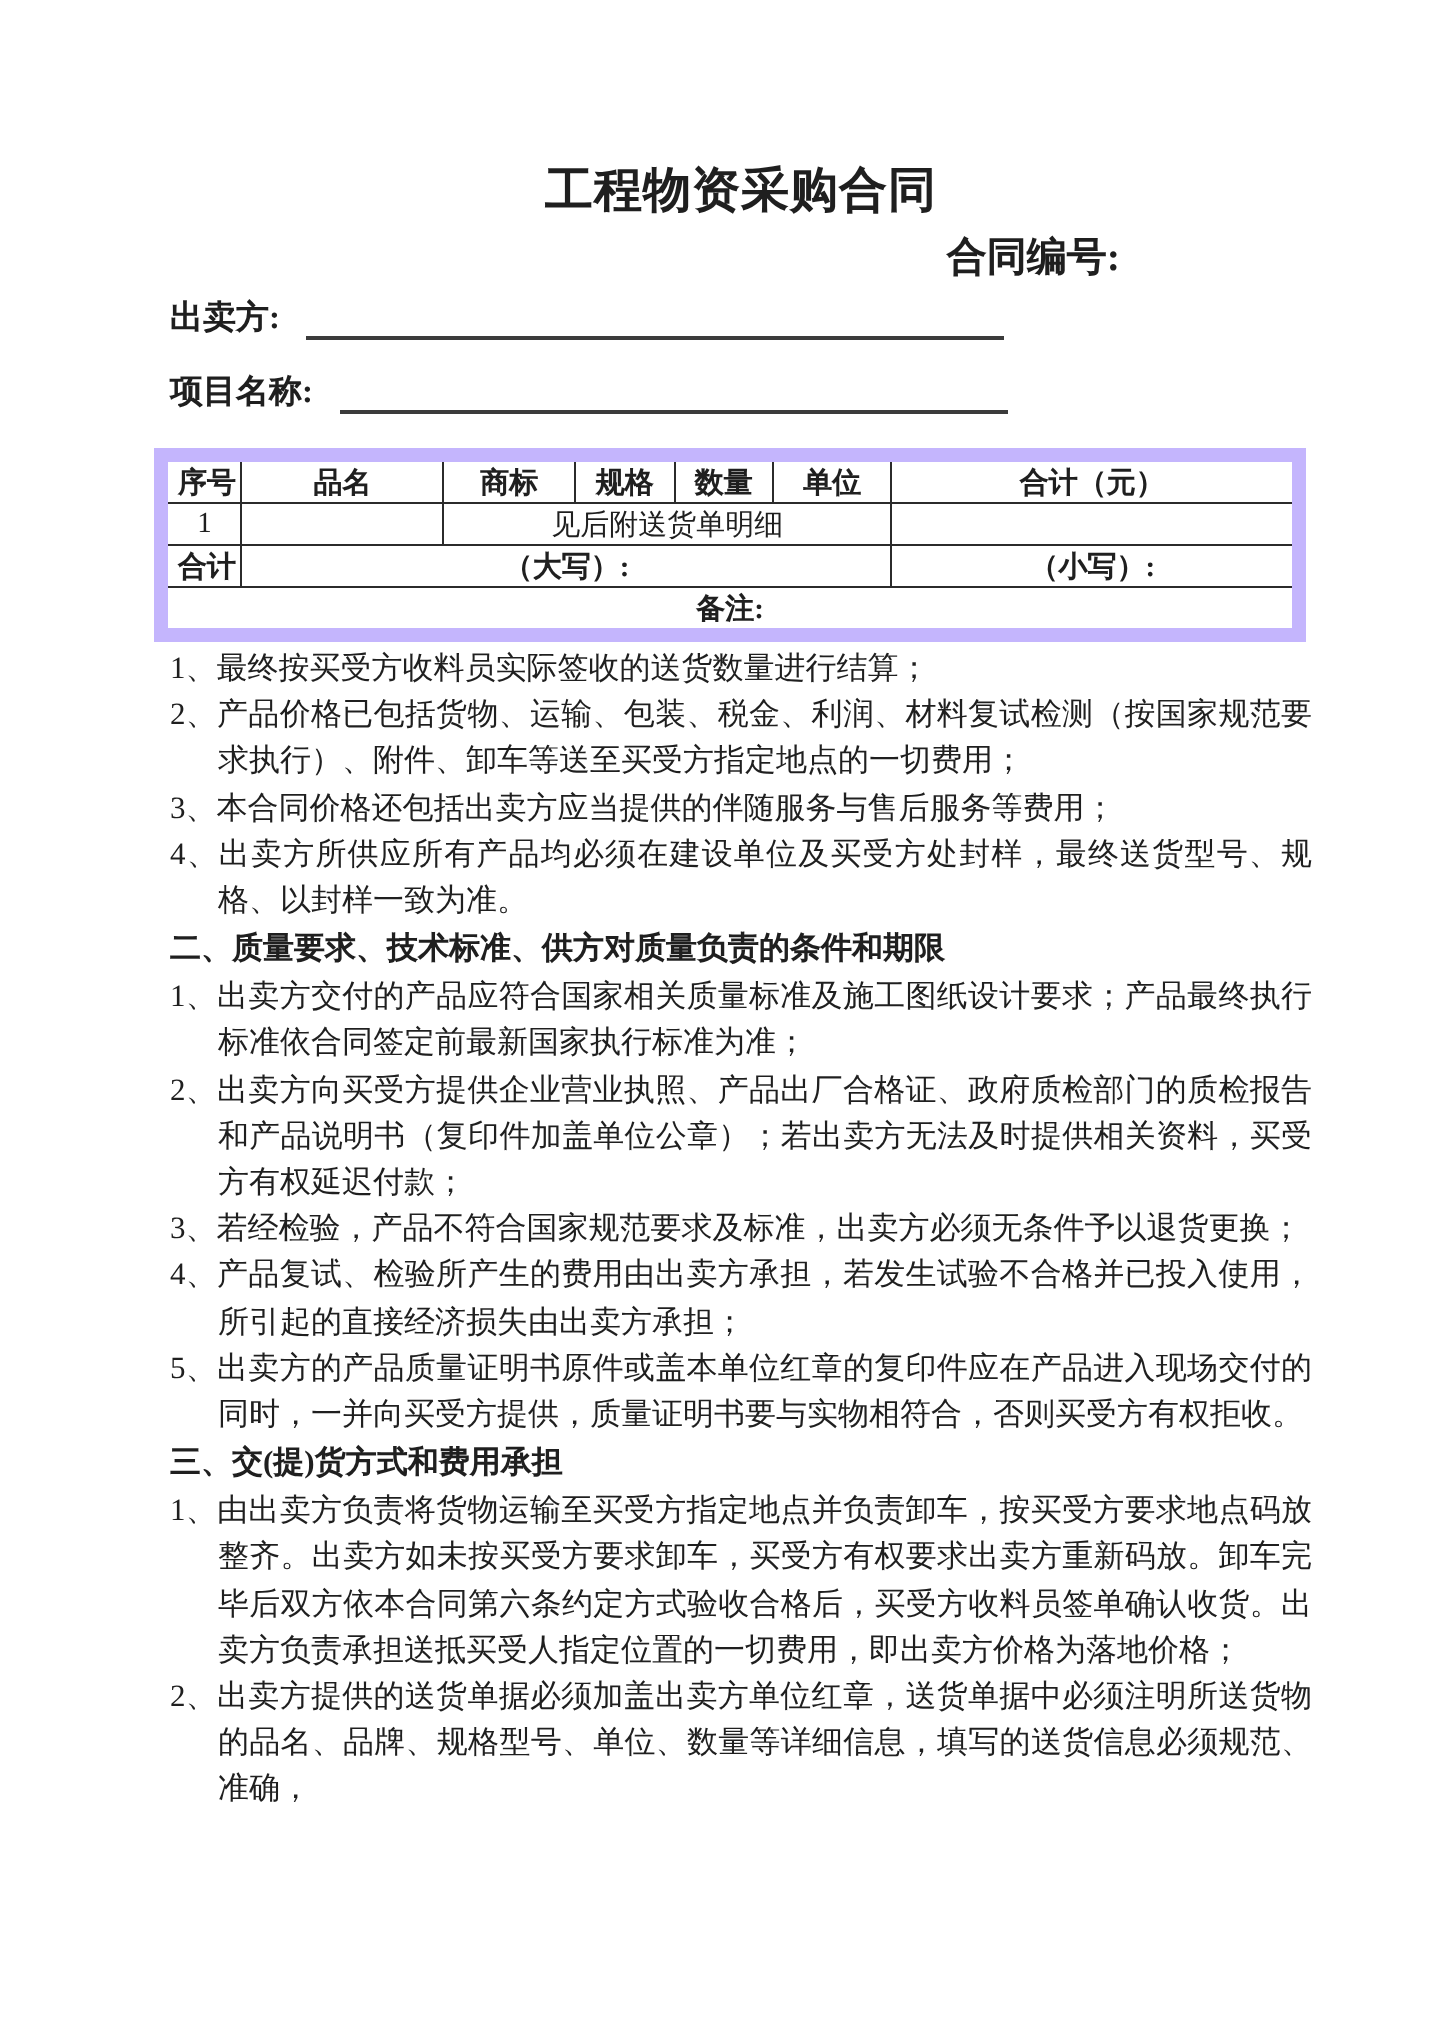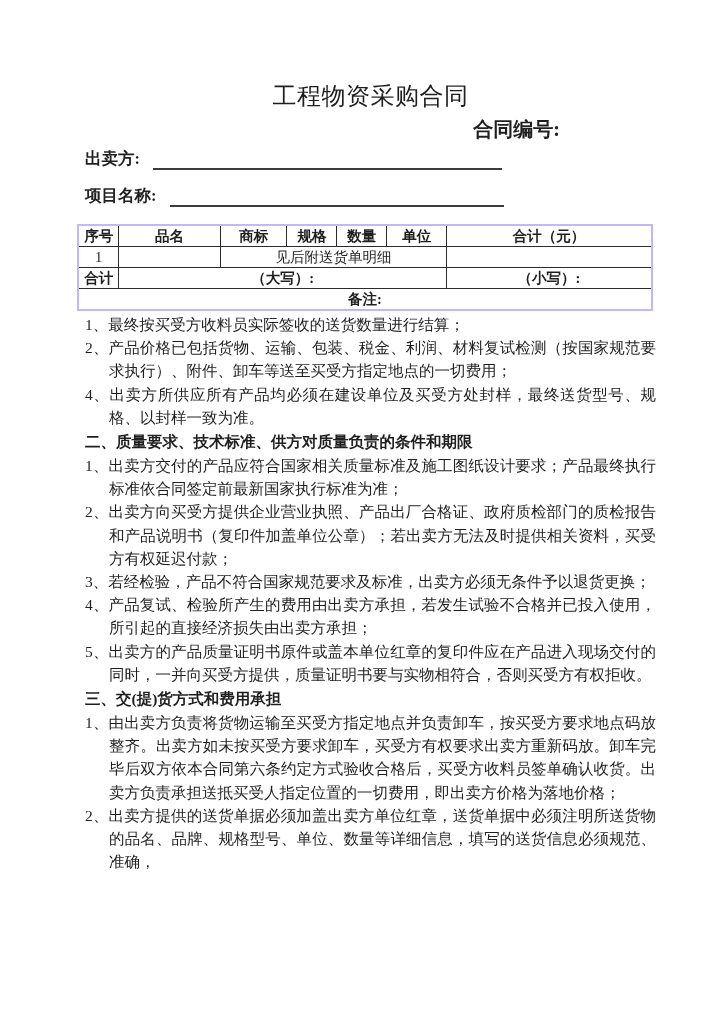--- a/index.html
+++ b/index.html
@@ -11,21 +11,21 @@
     overflow:hidden;
   }
   .page{
     box-sizing:border-box;
     width:720px;height:1017px;
     padding:82px 64px 0 85px;
   }
   .title{
     text-align:center;
     font-size:24px;
-    font-weight:normal;
+    font-weight:bold;
     line-height:28px;
     letter-spacing:0.5px;
   }
   .contract-no{
     margin-top:10px;
     text-align:right;
     padding-right:96px;
     font-size:20px;
     font-weight:bold;
     line-height:18px;
@@ -63,21 +63,21 @@
     font-size:14.5px;
   }
   table.items-table td{
     border:1px solid #2b2b2b;
     height:20px;
     padding:0 5px;
     text-align:center;
     overflow:hidden;
     white-space:nowrap;
   }
-  table.items-table{border:2px solid #c4b5fd;}
+  table.items-table{border:7px solid #c4b5fd;}
   td.bold{font-weight:bold;}
   td.left{text-align:left;}
   .clauses{margin-top:2px;}
   .clause{
     font-size:15.5px;
     line-height:23.2px;
     text-align:justify;
     padding-left:24px;
     text-indent:-24px;
   }
@@ -137,20 +137,21 @@
       </tr>
       <tr>
         <td colspan="7" class="bold left">备注:</td>
       </tr>
     </tbody>
   </table>
 
   <div class="clauses">
     <div class="clause">1、最终按买受方收料员实际签收的送货数量进行结算；</div>
     <div class="clause">2、产品价格已包括货物、运输、包装、税金、利润、材料复试检测（按国家规范要求执行）、附件、卸车等送至买受方指定地点的一切费用；</div>
+    <div class="clause">3、本合同价格还包括出卖方应当提供的伴随服务与售后服务等费用；</div>
     <div class="clause">4、出卖方所供应所有产品均必须在建设单位及买受方处封样，最终送货型号、规格、以封样一致为准。</div>
   </div>
 
   <div class="sec-heading sec-gap">
     <span class="hnum">二、</span><span>质量要求、技术标准、供方对质量负责的条件和期限</span>
   </div>
 
   <div class="clauses">
     <div class="clause">1、出卖方交付的产品应符合国家相关质量标准及施工图纸设计要求；产品最终执行标准依合同签定前最新国家执行标准为准；</div>
     <div class="clause">2、出卖方向买受方提供企业营业执照、产品出厂合格证、政府质检部门的质检报告和产品说明书（复印件加盖单位公章）；若出卖方无法及时提供相关资料，买受方有权延迟付款；</div>

